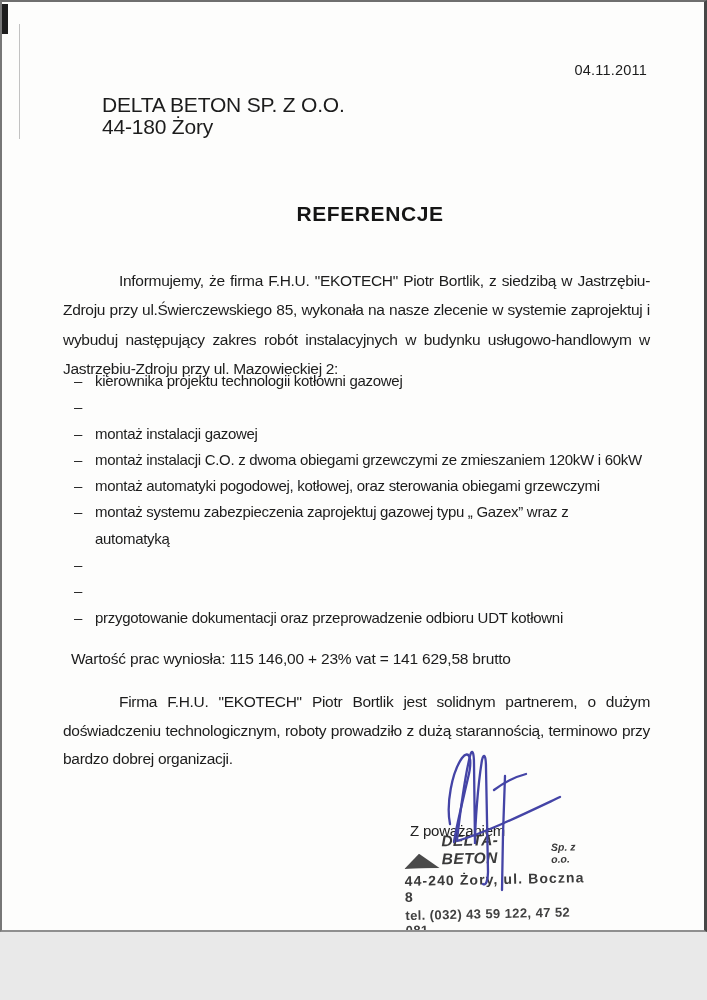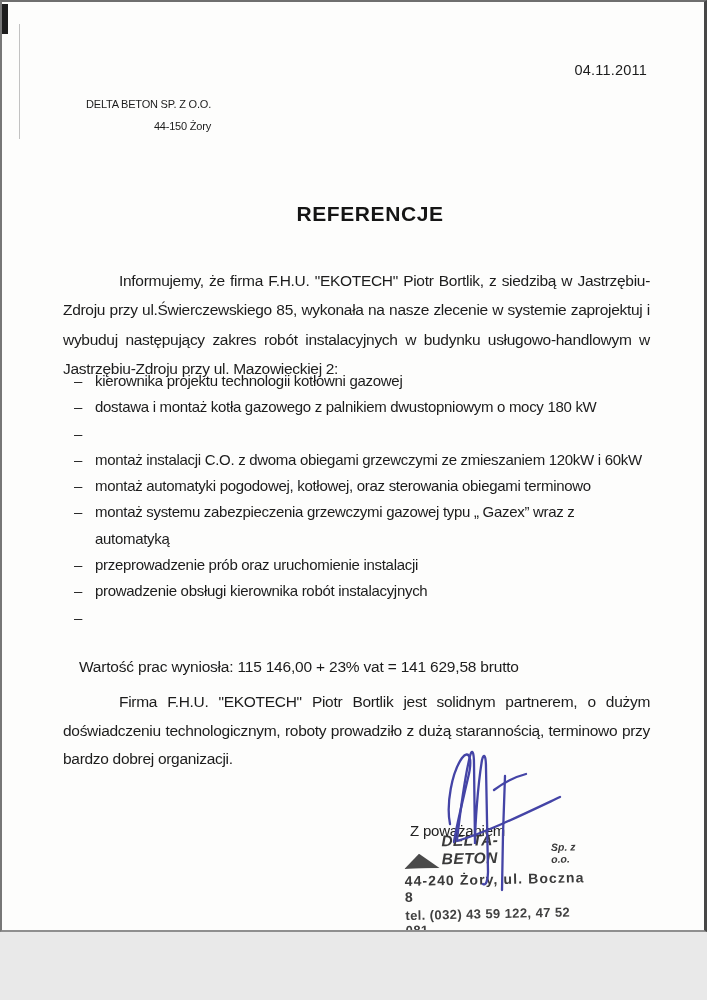--- a/index.html
+++ b/index.html
@@ -20,22 +20,22 @@
   }
   
   .artifact-corner { position: absolute; left: 0; top: 2px; width: 6px; height: 30px; background: #1d1d1d; }
   .artifact-line   { position: absolute; left: 17px; top: 22px; width: 1px; height: 115px; background: #c2c2c2; }
 
   .date {
     position: absolute; top: 60px; right: 57px;
     font-size: 14.5px; letter-spacing: 0.2px;
   }
   .sender {
-    position: absolute; top: 92px; left: 84px;
-    font-size: 11px; line-height: 21.5px; letter-spacing: -0.2px; text-align: right;
+    position: absolute; top: 92px; left: 100px;
+    font-size: 21px; line-height: 21.5px; letter-spacing: -0.2px;
   }
   .title {
     position: absolute; top: 188px; left: 0; width: 100%;
     margin: 12px; padding-left: 10px; box-sizing: border-box;
     text-align: center;
     font-size: 21px; font-weight: bold; letter-spacing: 0.6px;
     color: #151515;
   }
   .intro {
     position: absolute; top: 264px; left: 61px; width: 587px;
@@ -46,21 +46,21 @@
   }
   .scope-list {
     position: absolute; top: 366px; left: 72px; width: 572px;
     margin: 0; padding: 0; list-style: none;
     font-size: 15px; letter-spacing: -0.3px;
   }
   .scope-list li { display: flex; line-height: 26.3px; }
   .scope-list .dash { flex: 0 0 21px; color: #2a2a2a; }
   .value-line {
     position: absolute; top: 640px; left: 61px; width: 587px;
-    margin: 16px; font-size: 15.5px; letter-spacing: -0.2px;
+    margin: 8px; font-size: 15.5px; letter-spacing: -0.2px;
   }
   .closing {
     position: absolute; top: 686px; left: 61px; width: 587px;
     margin: 0;
     font-size: 15.5px; line-height: 28.7px;
     text-align: justify; text-indent: 56px;
     letter-spacing: -0.3px;
   }
   .signoff {
     position: absolute; top: 820px; left: 408px;
@@ -112,61 +112,60 @@
 
 <div class="page">
 
   <div class="artifact-corner"></div>
   <div class="artifact-line"></div>
 
   <div class="date">04.11.2011</div>
 
   <div class="sender">
     <div>DELTA BETON SP. Z O.O.</div>
-    <div>44-150 Żory</div>
+    <div>44-180 Żory</div>
   </div>
 
   <h1 class="title">REFERENCJE</h1>
 
   <p class="intro">Informujemy, że firma F.H.U. "EKOTECH" Piotr Bortlik, z siedzibą w Jastrzębiu-Zdroju przy ul.Świerczewskiego 85, wykonała na nasze zlecenie w systemie zaprojektuj i wybuduj następujący zakres robót instalacyjnych w budynku usługowo-handlowym w Jastrzębiu-Zdroju przy ul. Mazowieckiej 2:</p>
 
   <ul class="scope-list">
     <li>
       <span class="dash">–</span>
       <span>kierownika projektu technologii kotłowni gazowej</span>
     </li>
     <li>
       <span class="dash">–</span>
-      <span>dostawa i montaż kotła gazowego z palnikiem dwustopniowym o mocy 180 kW</span>
     </li>
     <li>
       <span class="dash">–</span>
+      <span>montaż instalacji gazowej</span>
     </li>
     <li>
       <span class="dash">–</span>
       <span>montaż instalacji C.O. z dwoma obiegami grzewczymi ze zmieszaniem 120kW i 60kW</span>
     </li>
     <li>
       <span class="dash">–</span>
-      <span>montaż automatyki pogodowej, kotłowej, oraz sterowania obiegami terminowo</span>
+      <span>montaż automatyki pogodowej, kotłowej, oraz sterowania obiegami grzewczymi</span>
     </li>
     <li>
       <span class="dash">–</span>
-      <span>montaż systemu zabezpieczenia grzewczymi gazowej typu „ Gazex” wraz z automatyką</span>
+      <span>montaż systemu zabezpieczenia zaprojektuj gazowej typu „ Gazex” wraz z automatyką</span>
     </li>
     <li>
       <span class="dash">–</span>
-      <span>przeprowadzenie prób oraz uruchomienie instalacji</span>
     </li>
     <li>
       <span class="dash">–</span>
-      <span>prowadzenie obsługi kierownika robót instalacyjnych</span>
     </li>
     <li>
       <span class="dash">–</span>
+      <span>przygotowanie dokumentacji oraz przeprowadzenie odbioru UDT kotłowni</span>
     </li>
   </ul>
 
   <p class="value-line">Wartość prac wyniosła: 115 146,00 + 23% vat = 141 629,58 brutto</p>
 
   <p class="closing">Firma F.H.U. "EKOTECH" Piotr Bortlik jest solidnym partnerem, o dużym doświadczeniu technologicznym, roboty prowadziło z dużą starannością, terminowo przy bardzo dobrej organizacji.</p>
 
   <div class="signoff">Z poważaniem</div>
 
   <svg class="signature" viewBox="0 0 170 148" fill="none" stroke-width="2.3" stroke-linecap="round">

